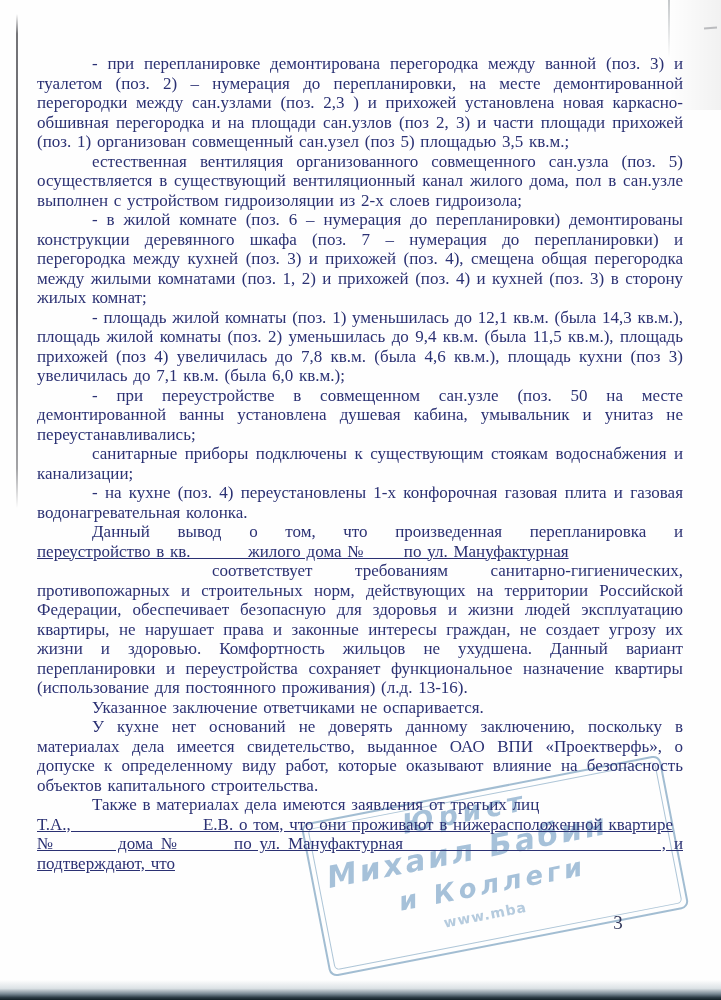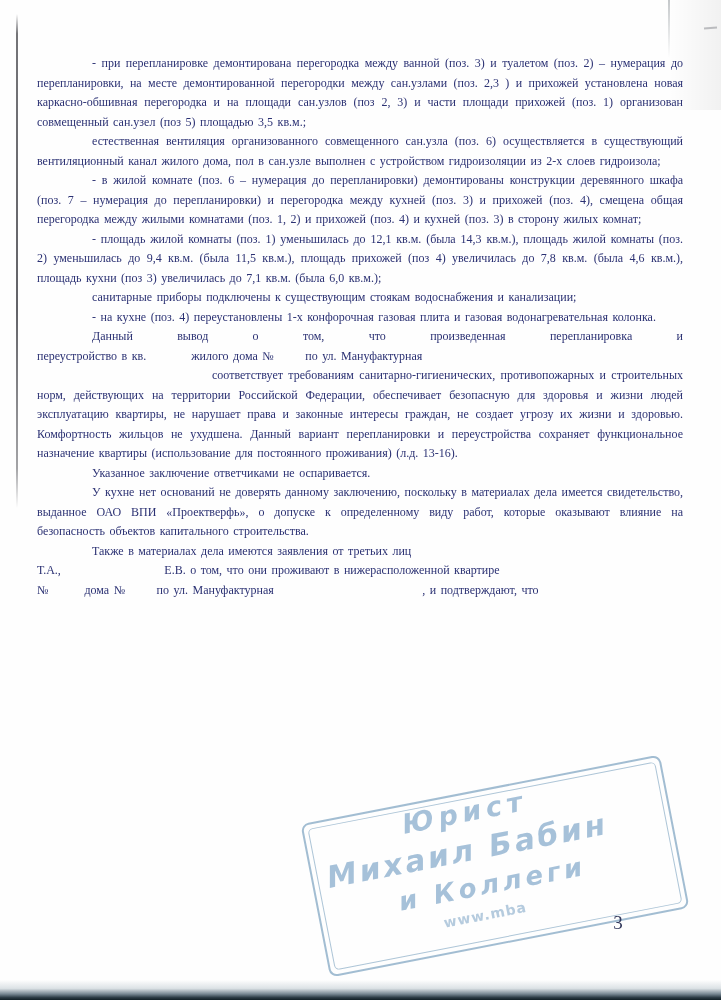--- a/index.html
+++ b/index.html
@@ -12,28 +12,28 @@
   .page{
     position:relative;
     width:721px;height:1000px;
     background:#fefefe;
   }
   
   .body-text{
     position:absolute;
     left:37px; top:54px; width:646px;
     color:#2b3173;
-    font-size:12px;
+    font-size:17px;
     line-height:19.5px;
     text-align:justify;
     z-index:2;
     word-spacing:1.5px;
   }
   .para{ text-indent:55px; margin:0; }
-  .para.plain{ text-indent:0; }
+  .para.plain{ text-indent:0;text-decoration:underline; }
   .para.wide{ text-indent:175px;font-family:Liberation Serif, serif; }
   .para.spread{ text-align-last:justify; }
   
   .page-number{
     position:absolute; left:598px; top:912px;
     width:40px; text-align:center;
     font-size:19px; color:#33395c; z-index:2;
   }
   
   .stamp{
@@ -120,23 +120,24 @@
   <div class="stamp">
     <div class="stamp-inner"></div>
     <div class="stamp-l1">Юрист</div>
     <div class="stamp-l2">Михаил Бабин</div>
     <div class="stamp-l3">и Коллеги</div>
     <div class="stamp-url">www.mba</div>
   </div>
 
   <div class="body-text">
       <div class="para">- при перепланировке демонтирована перегородка между ванной (поз. 3) и туалетом (поз. 2) – нумерация до перепланировки, на месте демонтированной перегородки между сан.узлами (поз. 2,3 ) и прихожей установлена новая каркасно-обшивная перегородка и на площади сан.узлов (поз 2, 3) и части площади прихожей (поз. 1) организован совмещенный сан.узел (поз 5) площадью 3,5 кв.м.;</div>
-      <div class="para">естественная вентиляция организованного совмещенного сан.узла (поз. 6) осуществляется в существующий вентиляционный канал жилого дома, пол в сан.узле выполнен с устройством гидроизоляции из 2-х слоев гидроизола;</div>
+      <div class="para">естественная вентиляция организованного совмещенного сан.узла (поз. 5) осуществляется в существующий вентиляционный канал жилого дома, пол в сан.узле выполнен с устройством гидроизоляции из 2-х слоев гидроизола;</div>
       <div class="para">- в жилой комнате (поз. 6 – нумерация до перепланировки) демонтированы конструкции деревянного шкафа (поз. 7 – нумерация до перепланировки) и перегородка между кухней (поз. 3) и прихожей (поз. 4), смещена общая перегородка между жилыми комнатами (поз. 1, 2) и прихожей (поз. 4) и кухней (поз. 3) в сторону жилых комнат;</div>
       <div class="para">- площадь жилой комнаты (поз. 1) уменьшилась до 12,1 кв.м. (была 14,3 кв.м.), площадь жилой комнаты (поз. 2) уменьшилась до 9,4 кв.м. (была 11,5 кв.м.), площадь прихожей (поз 4) увеличилась до 7,8 кв.м. (была 4,6 кв.м.), площадь кухни (поз 3) увеличилась до 7,1 кв.м. (была 6,0 кв.м.);</div>
+      <div class="para">- при переустройстве в совмещенном сан.узле (поз. 50 на месте демонтированной ванны установлена душевая кабина, умывальник и унитаз не переустанавливались;</div>
       <div class="para">санитарные приборы подключены к существующим стоякам водоснабжения и канализации;</div>
       <div class="para">- на кухне (поз. 4) переустановлены 1-х конфорочная газовая плита и газовая водонагревательная колонка.</div>
       <div class="para spread">Данный вывод о том, что произведенная перепланировка и</div>
       <div class="para plain">переустройство в кв.&nbsp;&nbsp;&nbsp;&nbsp;&nbsp;&nbsp;&nbsp;&nbsp;&nbsp; жилого дома №&nbsp;&nbsp;&nbsp;&nbsp;&nbsp;&nbsp; по ул. Мануфактурная</div>
       <div class="para wide">соответствует требованиям санитарно-гигиенических, противопожарных и строительных норм, действующих на территории Российской Федерации, обеспечивает безопасную для здоровья и жизни людей эксплуатацию квартиры, не нарушает права и законные интересы граждан, не создает угрозу их жизни и здоровью. Комфортность жильцов не ухудшена. Данный вариант перепланировки и переустройства сохраняет функциональное назначение квартиры (использование для постоянного проживания) (л.д. 13-16).</div>
       <div class="para">Указанное заключение ответчиками не оспаривается.</div>
       <div class="para">У кухне нет оснований не доверять данному заключению, поскольку в материалах дела имеется свидетельство, выданное ОАО ВПИ «Проектверфь», о допуске к определенному виду работ, которые оказывают влияние на безопасность объектов капитального строительства.</div>
       <div class="para">Также в материалах дела имеются заявления от третьих лиц</div>
       <div class="para plain">Т.А.,&nbsp;&nbsp;&nbsp;&nbsp;&nbsp;&nbsp;&nbsp;&nbsp;&nbsp;&nbsp;&nbsp;&nbsp;&nbsp;&nbsp;&nbsp;&nbsp;&nbsp;&nbsp;&nbsp;&nbsp;&nbsp;&nbsp; Е.В. о том, что они проживают в нижерасположенной квартире</div>
       <div class="para plain">№&nbsp;&nbsp;&nbsp;&nbsp;&nbsp;&nbsp;&nbsp; дома №&nbsp;&nbsp;&nbsp;&nbsp;&nbsp;&nbsp; по ул. Мануфактурная&nbsp;&nbsp;&nbsp;&nbsp;&nbsp;&nbsp;&nbsp;&nbsp;&nbsp;&nbsp;&nbsp;&nbsp;&nbsp;&nbsp;&nbsp;&nbsp;&nbsp;&nbsp;&nbsp;&nbsp;&nbsp;&nbsp;&nbsp;&nbsp;&nbsp;&nbsp;&nbsp;&nbsp;&nbsp;&nbsp;&nbsp;&nbsp; , и подтверждают, что</div>

